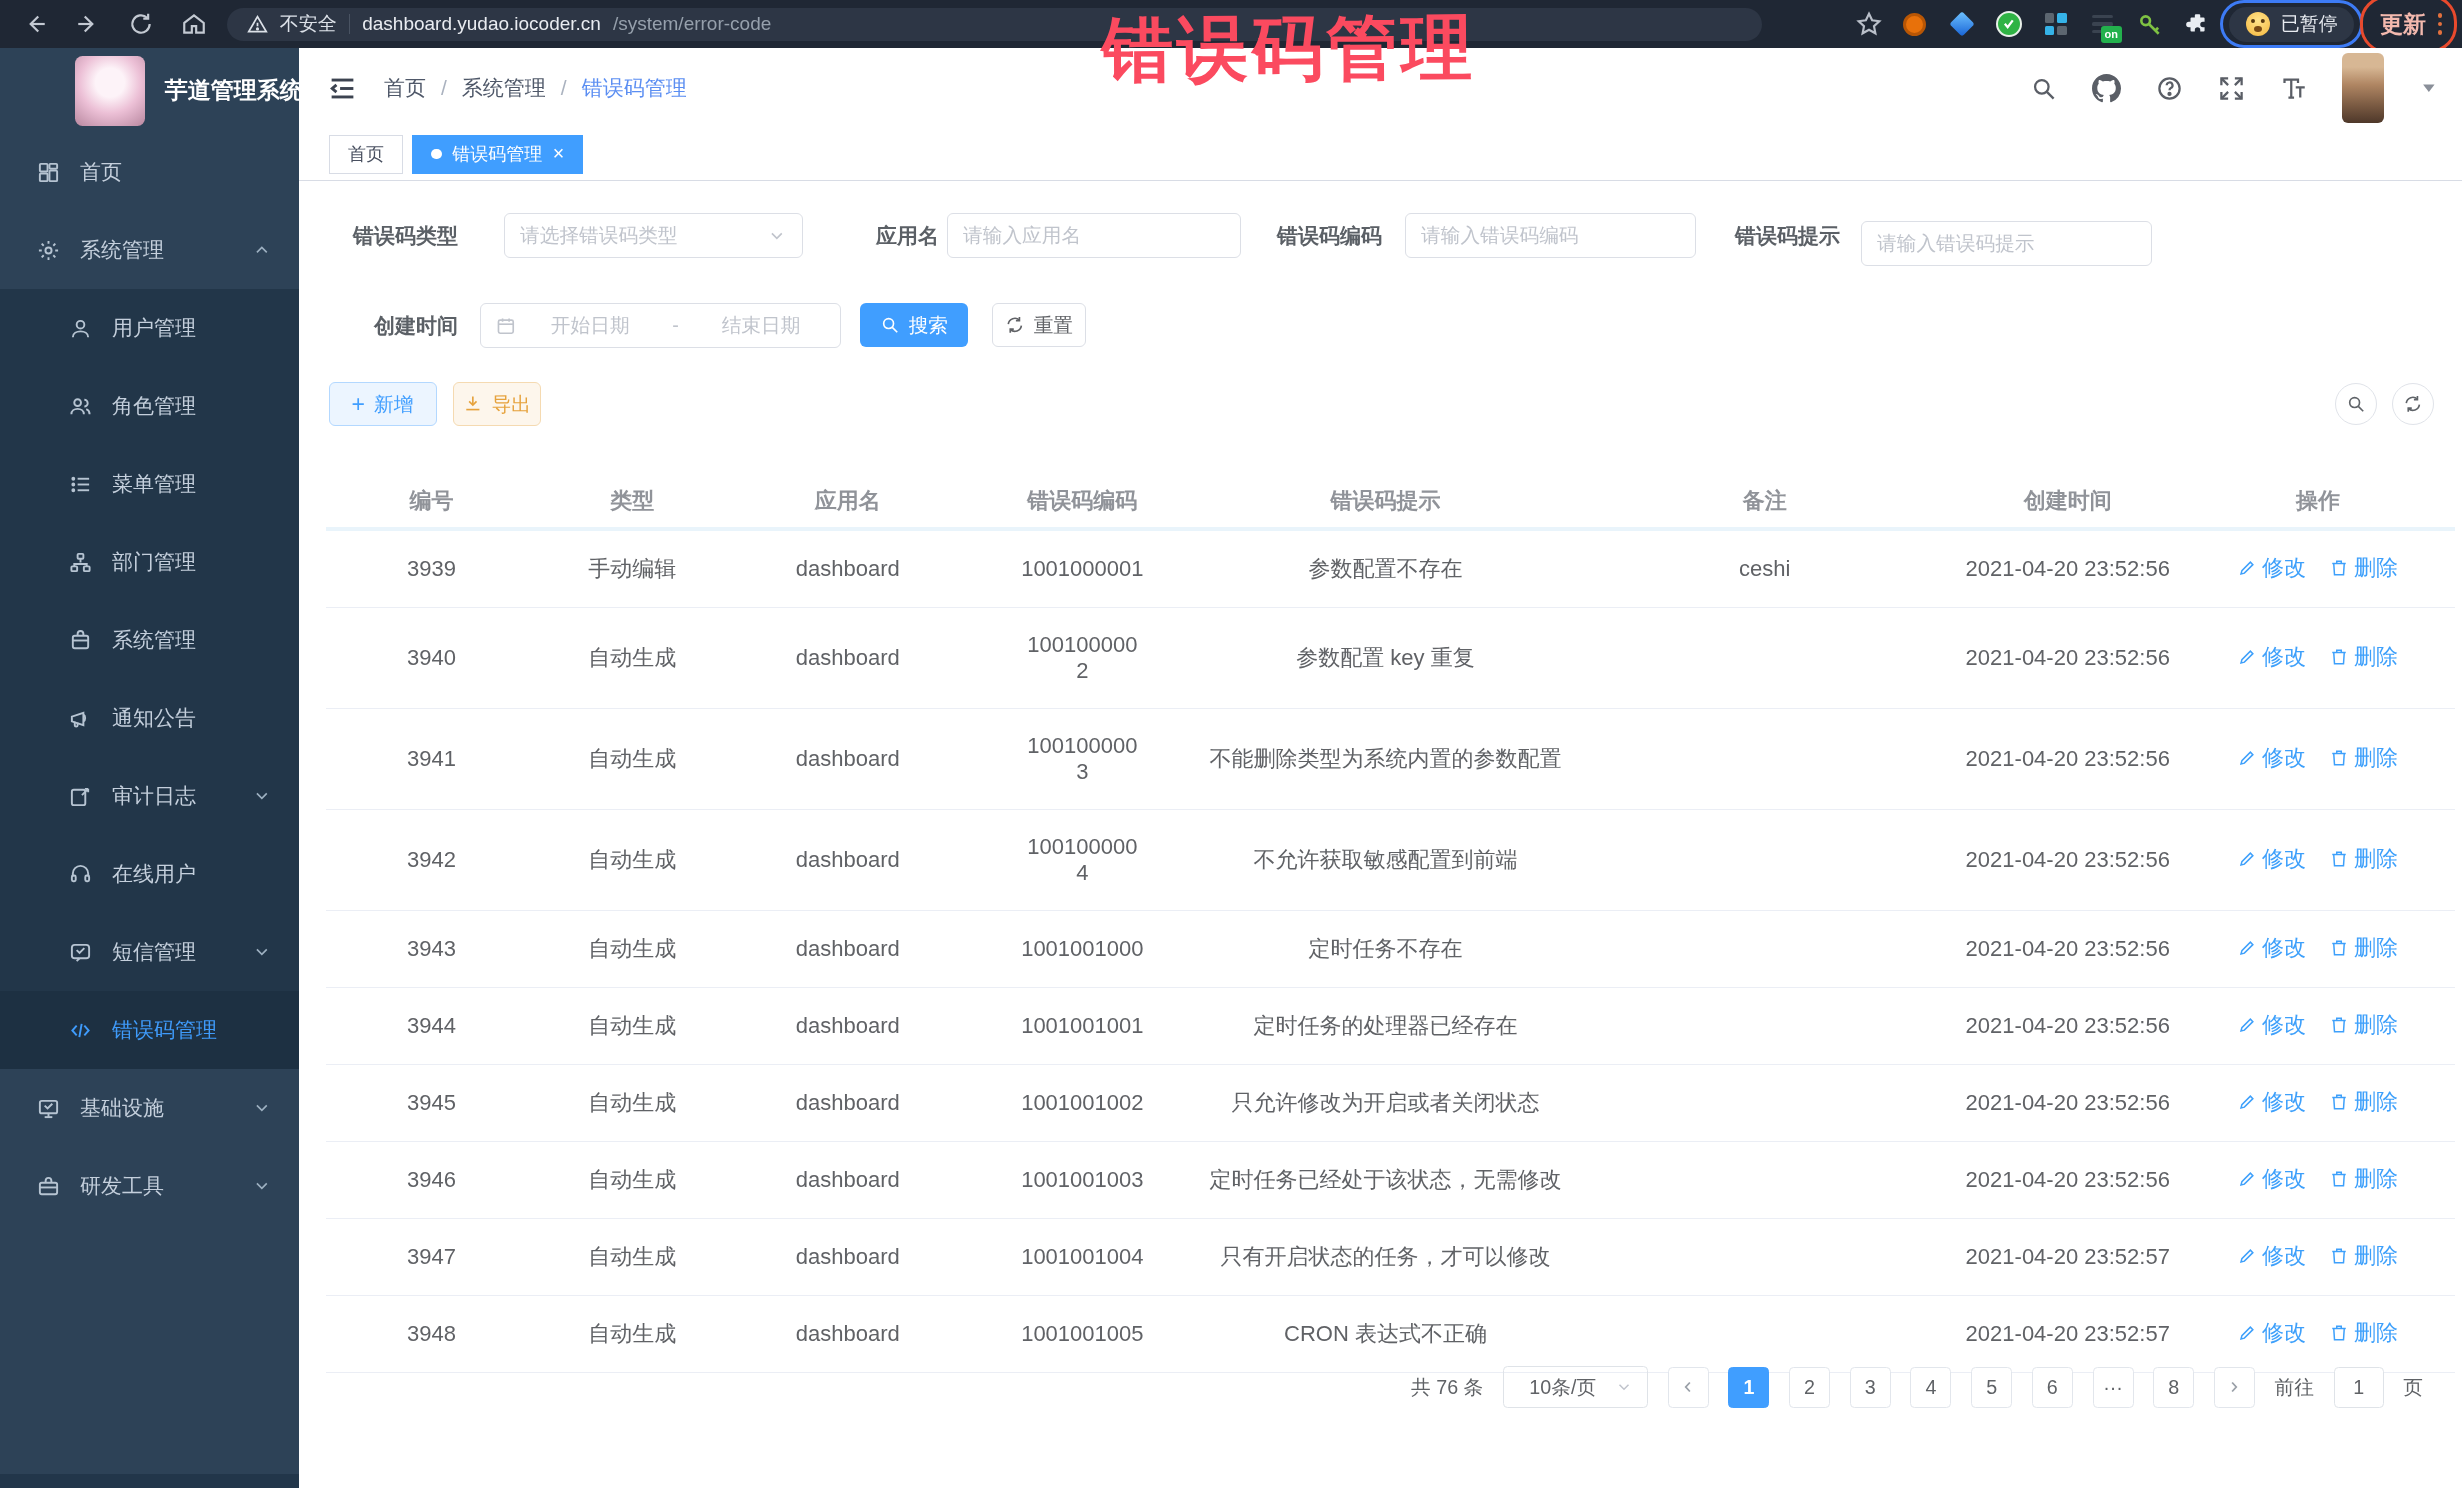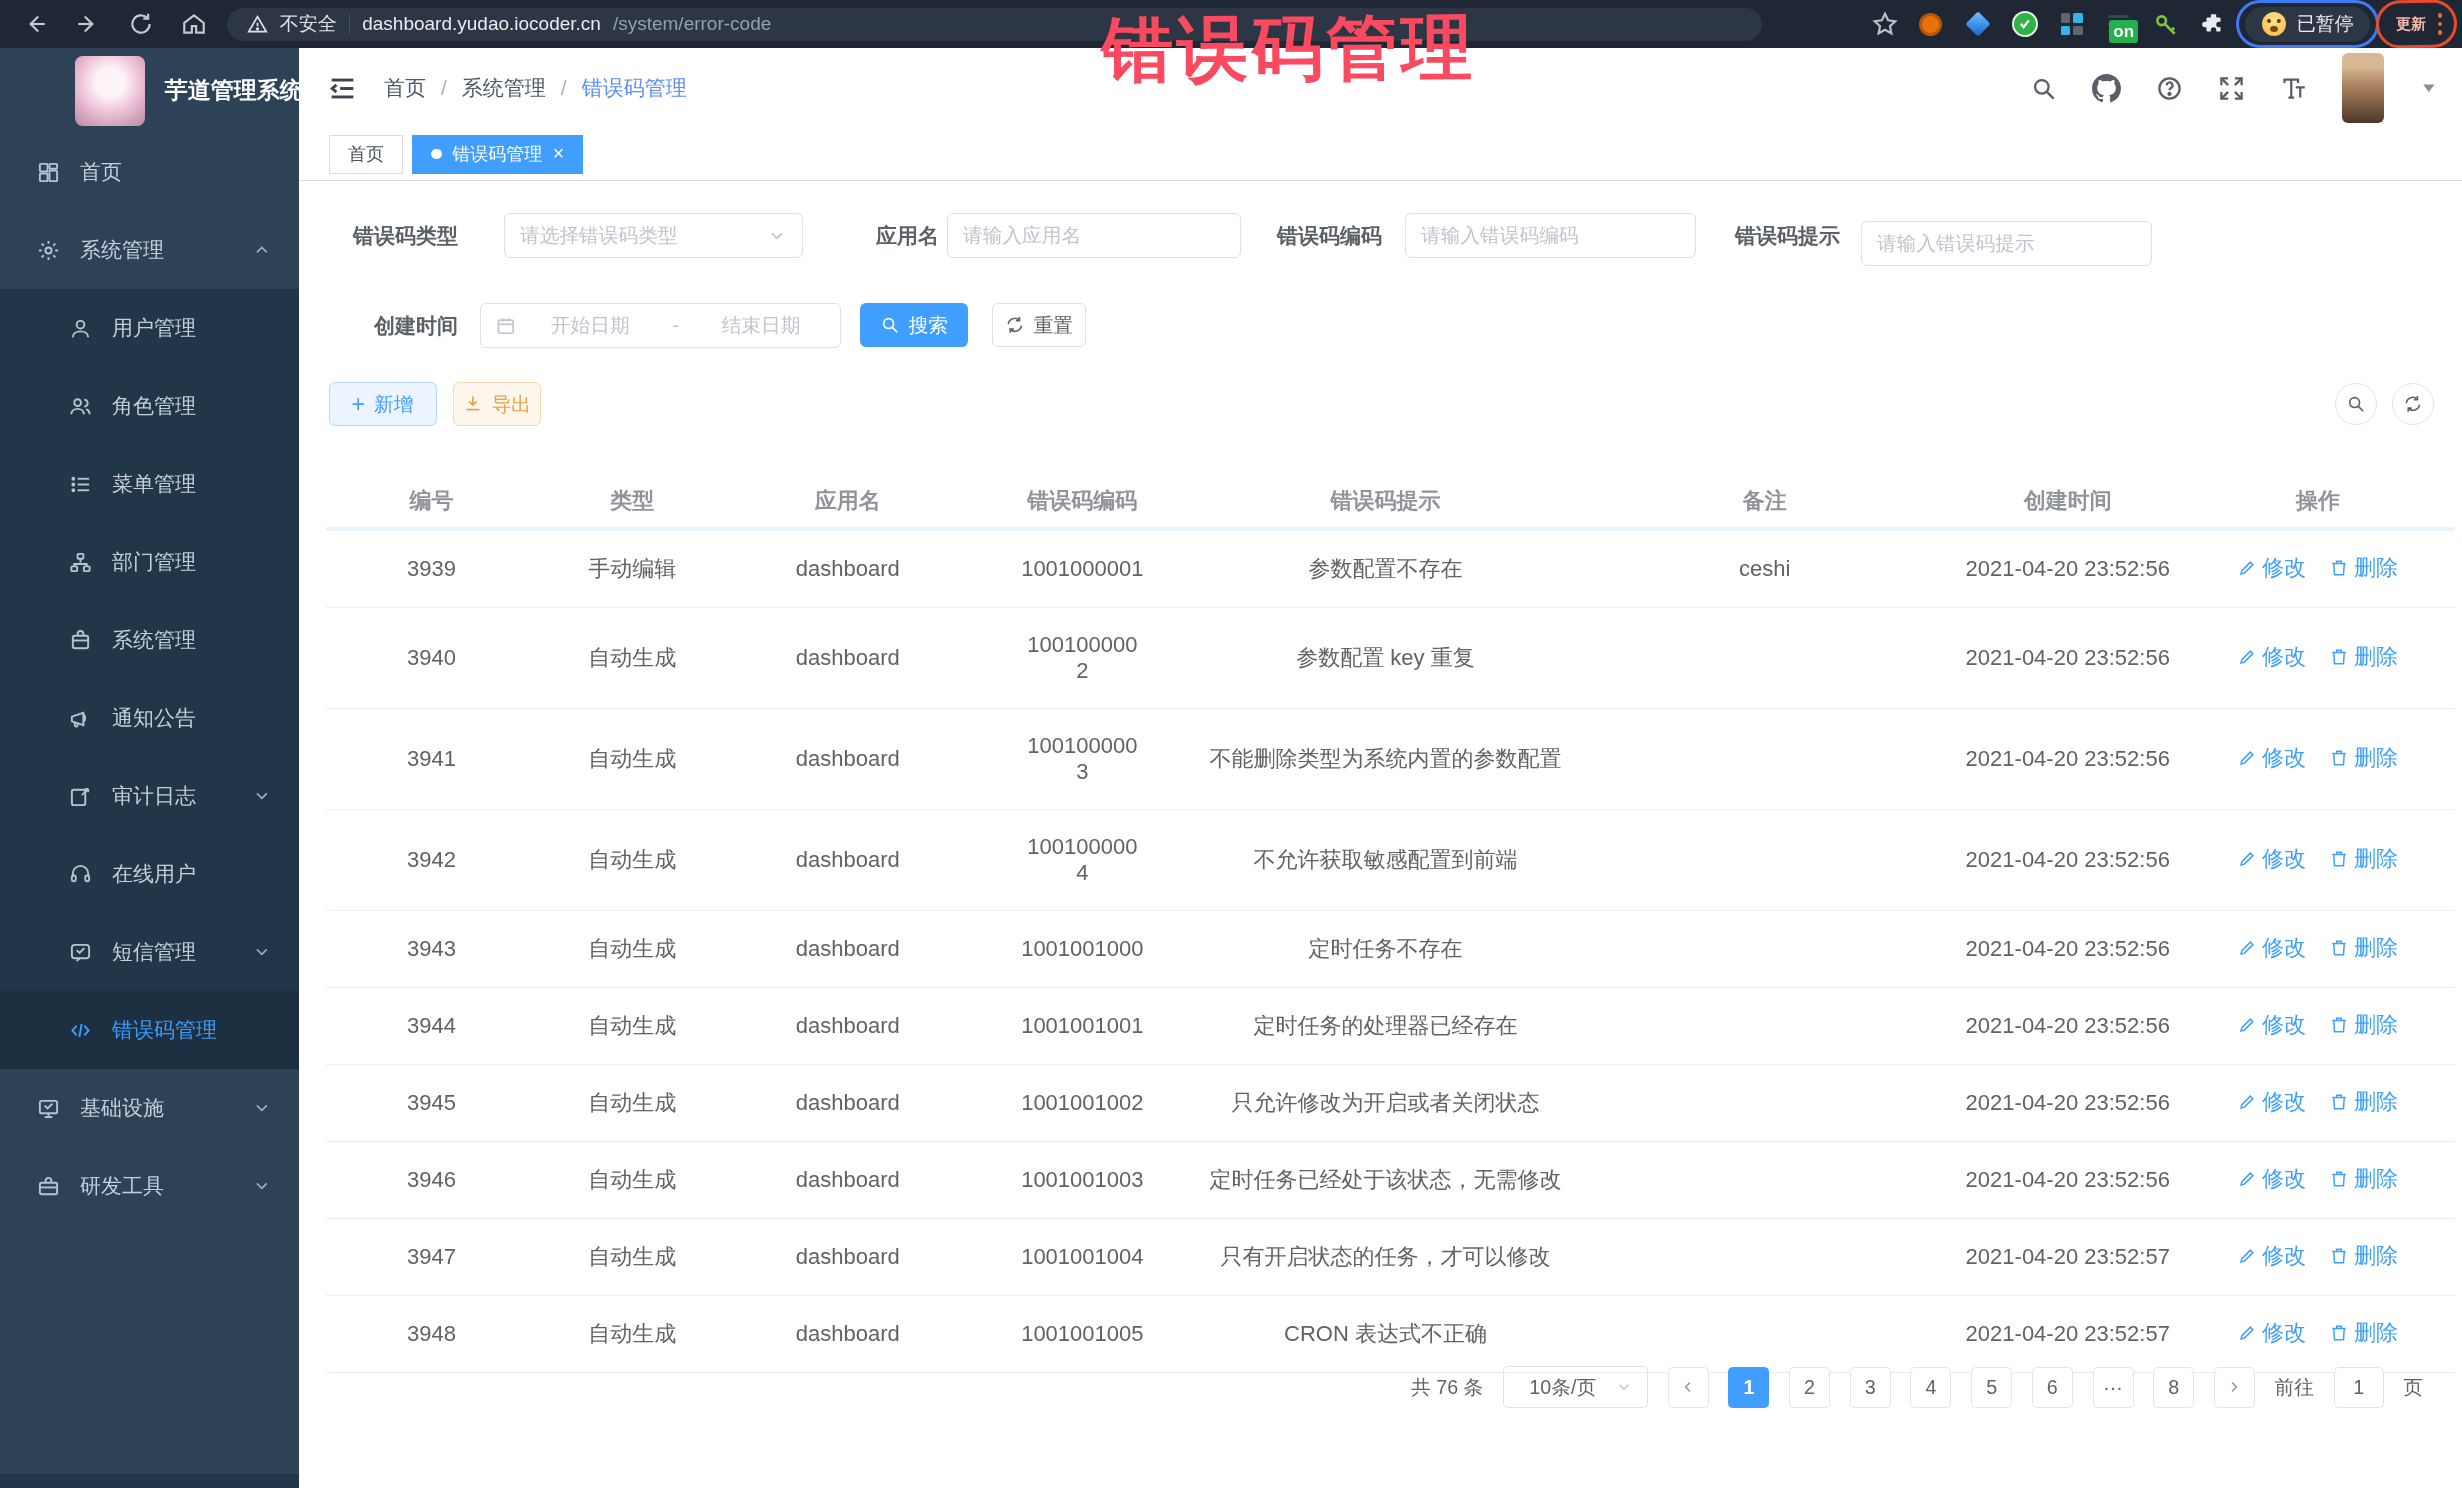--- a/index.html
+++ b/index.html
@@ -20,34 +20,34 @@
   .browser-right{position:absolute;right:12px;top:0;height:48px;display:flex;align-items:center;gap:18px;}
   .ext-icon{width:29px;height:29px;display:flex;align-items:center;justify-content:center;cursor:pointer;position:relative}
   .ext-orange{width:23px;height:23px;border-radius:50%;background:#e8710a;border:3.8px solid #b85605;box-sizing:border-box}
   .ext-gem{width:18px;height:18px;background:linear-gradient(135deg,#6fc3ff,#1763d6);transform:rotate(45deg);border-radius:3px}
   .ext-green-v{width:26px;height:26px;border-radius:50%;background:#2fb344;color:#fff;display:flex;align-items:center;justify-content:center;border:2.3px solid #e8f0e9;box-sizing:border-box}
   .ext-grid{display:grid;grid-template-columns:9.8px 9.8px;grid-gap:3px}
   .ext-grid i{width:9.8px;height:9.8px;background:#5c6670;border-radius:1.5px}
   .ext-grid i.blue{background:#35b3e8}
   .ext-list{display:flex;flex-direction:column;gap:3.8px}
   .ext-list i{width:21px;height:3.8px;background:#3a4350;border-radius:1.5px}
-  .on-badge{position:absolute;right:-4.5px;bottom:-4.5px;background:#23b14d;color:#fff;font-size:17px;line-height:1;
+  .on-badge{position:absolute;right:-4.5px;bottom:-4.5px;background:#23b14d;color:#fff;font-size:11px;line-height:1;
             padding:3px 3.8px;border-radius:3px;font-weight:700}
   .ext-key{color:#7fc243}
   .ext-puzzle{color:#e9edf2}
   .star-btn{color:#b9bfc9;cursor:pointer}
   .paused-pill{position:relative;display:flex;align-items:center;gap:10.6px;background:#2d3645;border-radius:18px;
                height:35px;padding:0 16.7px;color:#e9ecf1;font-size:19px;cursor:pointer}
   .paused-face{width:24px;height:24px;border-radius:50%;background:radial-gradient(circle at 50% 35%,#ffe38a,#f5b73e);position:relative}
   .paused-face:before{content:"";position:absolute;left:5.3px;top:6.8px;width:3.8px;height:3.8px;border-radius:50%;
                       background:#5a3b12;box-shadow:9.8px 0 0 #5a3b12}
   .paused-face:after{content:"";position:absolute;left:8.3px;top:13.6px;width:7.6px;height:6px;border-radius:50%;background:#7a4a14}
   .ring-blue{position:absolute;left:-9px;top:-6.8px;right:-9px;bottom:-6.8px;border:3.8px solid #3d7bf5;border-radius:30px;pointer-events:none}
   .update-btn{position:relative;display:flex;align-items:center;gap:12px;padding:4.5px 7.6px;cursor:pointer}
-  .update-label{color:#f3b9ae;font-size:15px;font-weight:600}
+  .update-label{color:#f3b9ae;font-size:23px;font-weight:600}
   .kebab{display:flex;flex-direction:column;gap:3.8px}
   .kebab i{width:4.5px;height:4.5px;border-radius:50%;background:#e2703d}
   .ring-red{position:absolute;left:-12px;top:-9px;right:-7.6px;bottom:-9px;border:3.8px solid #e84a2d;border-radius:27px;
             transform:rotate(-1deg);pointer-events:none}
 
   
   .annotation-title{position:absolute;left:1102px;top:1.5px;z-index:60;font-size:71px;font-weight:800;color:#fb4a5f;
                     letter-spacing:3.8px;transform:rotate(-.4deg);pointer-events:none;white-space:nowrap}
 
   

